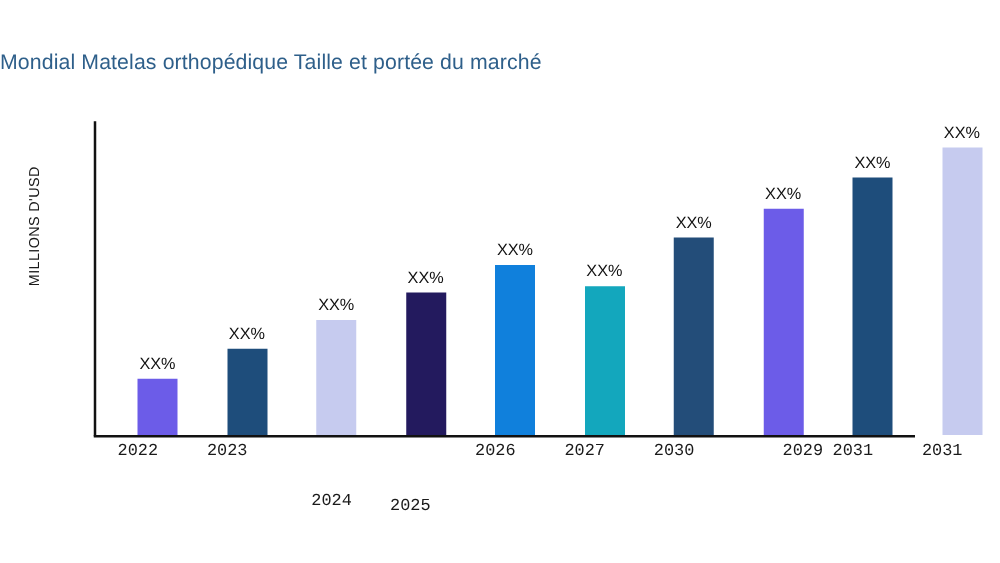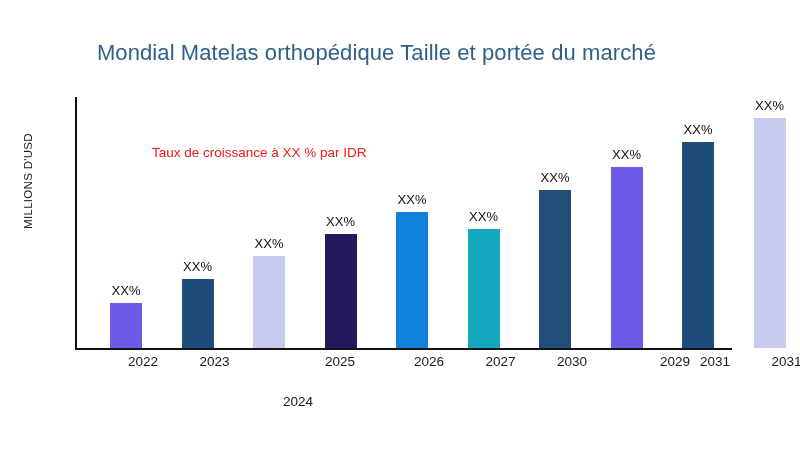--- a/index.html
+++ b/index.html
@@ -18,22 +18,22 @@
     width: 800px;
     height: 450px;
     background: #ffffff;
   }
   
   #chart-title {
     position: absolute;
     left: 0;
     top: 40px;
     width: 656px;
-    text-align: right;
-    font-size: 22px;
+    text-align: left;
+    font-size: 17px;
     color: #2e5f8a;
     letter-spacing: 0.1px;
     white-space: nowrap;
   }
   
   #ylabel {
     position: absolute;
     left: -62px;
     top: 175px;
     width: 180px;
@@ -80,23 +80,24 @@
     width: 64px;
     text-align: center;
     font-size: 13px;
     color: #111111;
     white-space: nowrap;
   }
   .tick-label {
     position: absolute;
     top: 354px;
     width: 64px;
-    text-align: right;
+    text-align: left;
     font-size: 13.5px;
     color: #1a1a1a;
+    font-family: Liberation Mono, monospace;
   }
   
   #growth-annotation {
     position: absolute;
     left: 152px;
     top: 145px;
     font-size: 13.5px;
     color: #f01818;
     white-space: nowrap;
   }
@@ -128,37 +129,36 @@
       <div class="bar-label" style="left: 94px; top: 283px;">XX%</div>
       <div class="tick-label" style="left: 94px;">2022</div>
       <div class="bar" style="left: 181.5px; height: 69px; background: rgb(30, 77, 123);"></div>
       <div class="bar-label" style="left: 165.5px; top: 259px;">XX%</div>
       <div class="tick-label" style="left: 165.5px;">2023</div>
       <div class="bar" style="left: 253px; height: 92px; background: rgb(198, 203, 239);"></div>
       <div class="bar-label" style="left: 237px; top: 236px;">XX%</div>
       <div class="tick-label" style="left: 249px; margin-top: 40px;">2024</div>
       <div class="bar" style="left: 324.5px; height: 114px; background: rgb(35, 26, 94);"></div>
       <div class="bar-label" style="left: 308.5px; top: 214px;">XX%</div>
-      <div class="tick-label" style="left: 291px;">2025</div>
+      <div class="tick-label" style="left: 312px; margin-top: 44px;">2025</div>
       <div class="bar" style="left: 396px; height: 136px; background: rgb(16, 128, 220);"></div>
       <div class="bar-label" style="left: 380px; top: 192px;">XX%</div>
       <div class="tick-label" style="left: 380px;">2026</div>
       <div class="bar" style="left: 467.5px; height: 119px; background: rgb(19, 167, 189);"></div>
       <div class="bar-label" style="left: 451.5px; top: 209px;">XX%</div>
       <div class="tick-label" style="left: 451.5px;">2027</div>
       <div class="bar" style="left: 539px; height: 158px; background: rgb(35, 77, 121);"></div>
       <div class="bar-label" style="left: 523px; top: 170px;">XX%</div>
       <div class="tick-label" style="left: 523px;">2030</div>
       <div class="bar" style="left: 610.5px; height: 181px; background: rgb(108, 92, 232);"></div>
       <div class="bar-label" style="left: 594.5px; top: 147px;">XX%</div>
       <div class="tick-label" style="left: 626px;">2029</div>
       <div class="bar" style="left: 682px; height: 206px; background: rgb(30, 77, 123);"></div>
       <div class="bar-label" style="left: 666px; top: 122px;">XX%</div>
       <div class="tick-label" style="left: 666px;">2031</div>
       <div class="bar" style="left: 753.5px; height: 230px; background: rgb(198, 203, 239);"></div>
       <div class="bar-label" style="left: 737.5px; top: 98px;">XX%</div>
       <div class="tick-label" style="left: 737.5px;">2031</div>
     </div>
 
-  <div id="growth-annotation">Taux de croissance à XX % par IDR</div>
 
 
 </div>
 
 </body></html>

